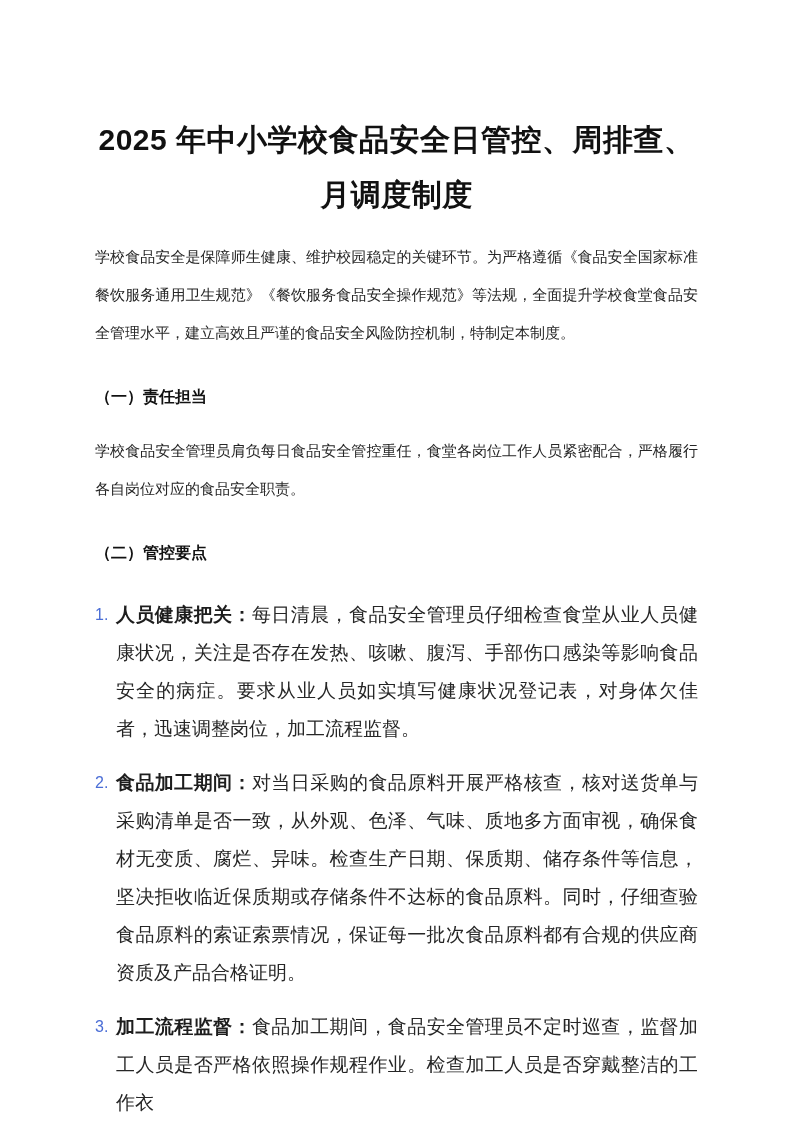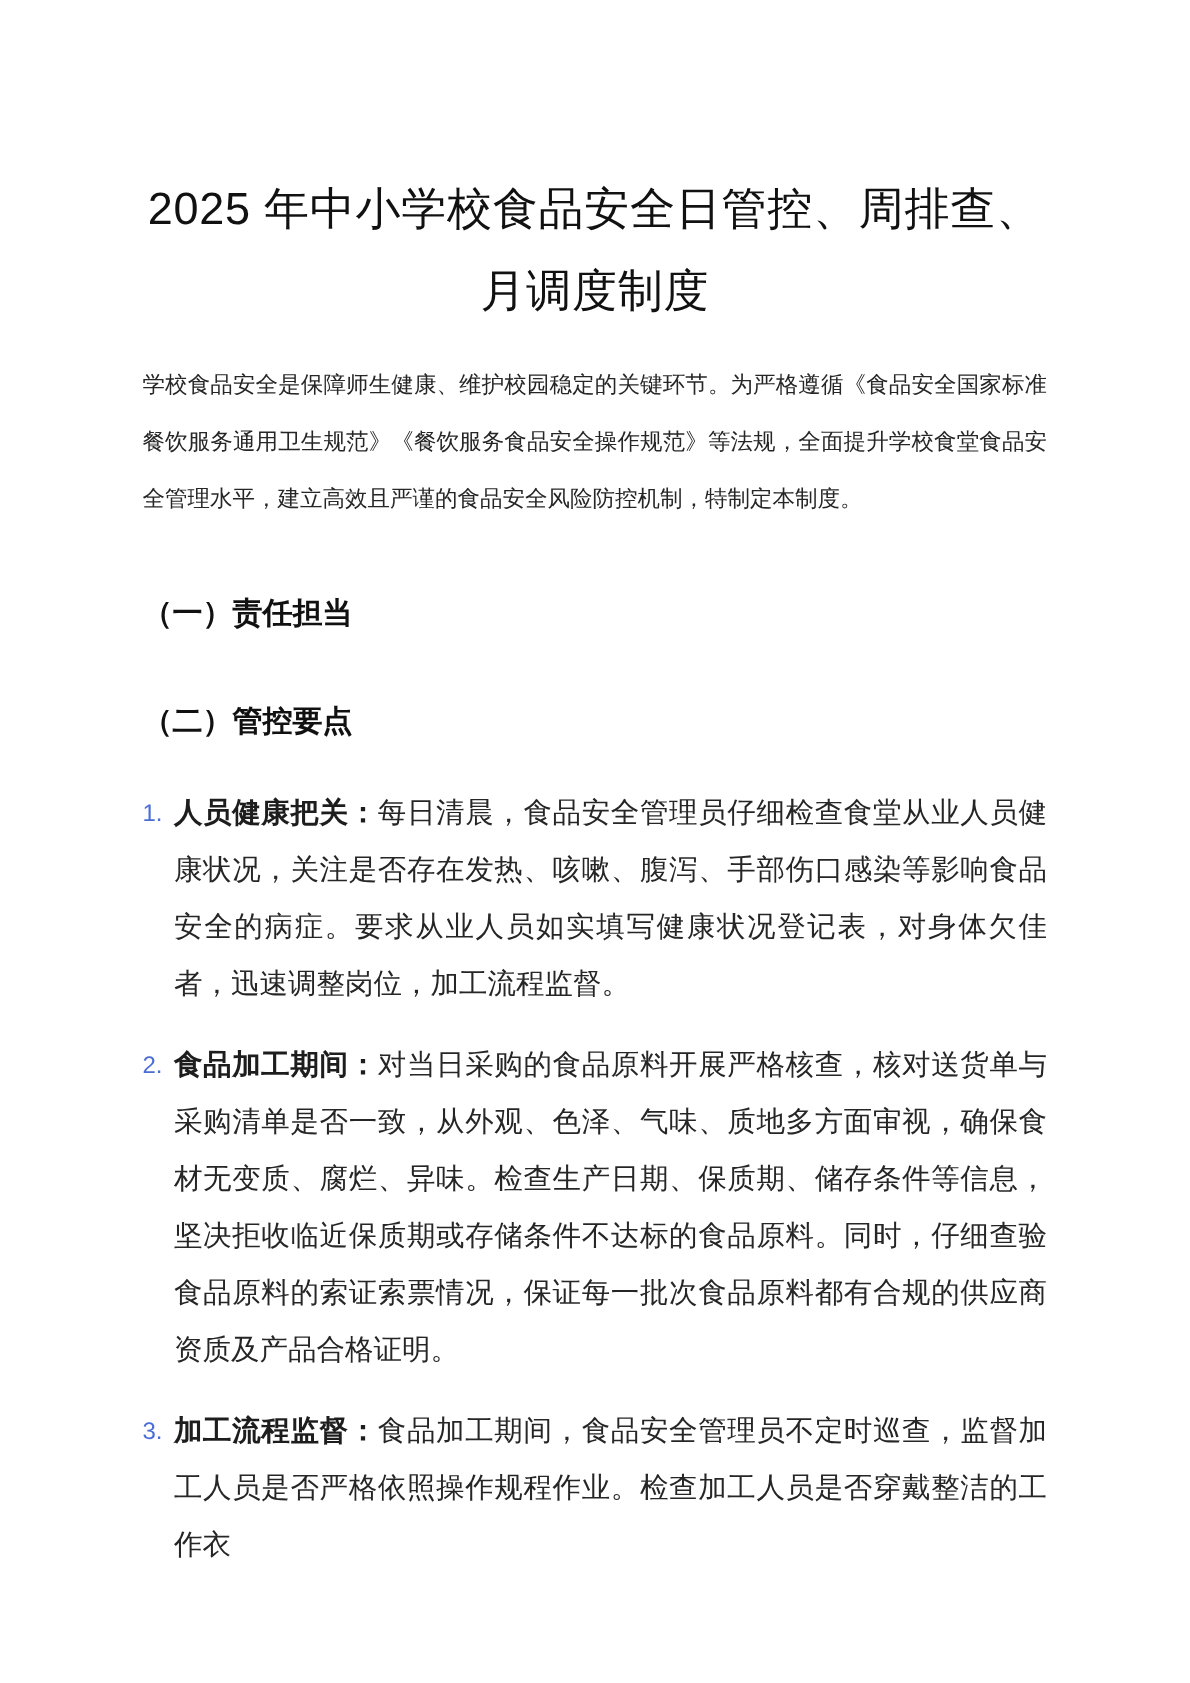--- a/index.html
+++ b/index.html
@@ -15,45 +15,45 @@
     background: #ffffff;
     overflow: hidden;
   }
   .content {
     padding: 112px 95px 0 95px;
     color: #262626;
   }
   h1.doc-title {
     font-size: 30px;
     line-height: 55px;
-    font-weight: 400;
+    font-weight: 700;
     text-align: center;
     color: #111111;
     margin: 0 0 16px 0;
     letter-spacing: 0.5px;
   }
   p.para {
     font-size: 15px;
     line-height: 38px;
     text-align: justify;
     margin: 0 0 20px 0;
   }
   h2.section-h {
     font-size: 25px;
     line-height: 34px;
     font-weight: 700;
     color: #111111;
     margin: 24px 0 18px 0;
   }
   h3.subsection-h {
-    font-size: 20px;
+    font-size: 16px;
     line-height: 30px;
     font-weight: 700;
     color: #111111;
-    margin: 42px 0 20px 0;
+    margin: 30px 0 20px 0;
   }
   ol.points {
     list-style: none;
     margin: 28px 0 0 0;
   }
   ol.points li {
     display: flex;
     align-items: flex-start;
     font-size: 19px;
     line-height: 38px;
@@ -79,20 +79,21 @@
 <div class="page">
   <div class="content">
 
     <h1 class="doc-title">2025 年中小学校食品安全日管控、周排查、月调度制度</h1>
 
     <p class="para">学校食品安全是保障师生健康、维护校园稳定的关键环节。为严格遵循《食品安全国家标准餐饮服务通用卫生规范》《餐饮服务食品安全操作规范》等法规，全面提升学校食堂食品安全管理水平，建立高效且严谨的食品安全风险防控机制，特制定本制度。</p>
 
 
     <h3 class="subsection-h">（一）责任担当</h3>
 
+    <p class="para">学校食品安全管理员肩负每日食品安全管控重任，食堂各岗位工作人员紧密配合，严格履行各自岗位对应的食品安全职责。</p>
 
     <h3 class="subsection-h">（二）管控要点</h3>
 
     <ol class="points">
       <li>
         <span class="num">1.</span>
         <span class="li-body"><b>人员健康把关：</b><span>每日清晨，食品安全管理员仔细检查食堂从业人员健康状况，关注是否存在发热、咳嗽、腹泻、手部伤口感染等影响食品安全的病症。要求从业人员如实填写健康状况登记表，对身体欠佳者，迅速调整岗位，加工流程监督。</span></span>
       </li>
       <li>
         <span class="num">2.</span>

